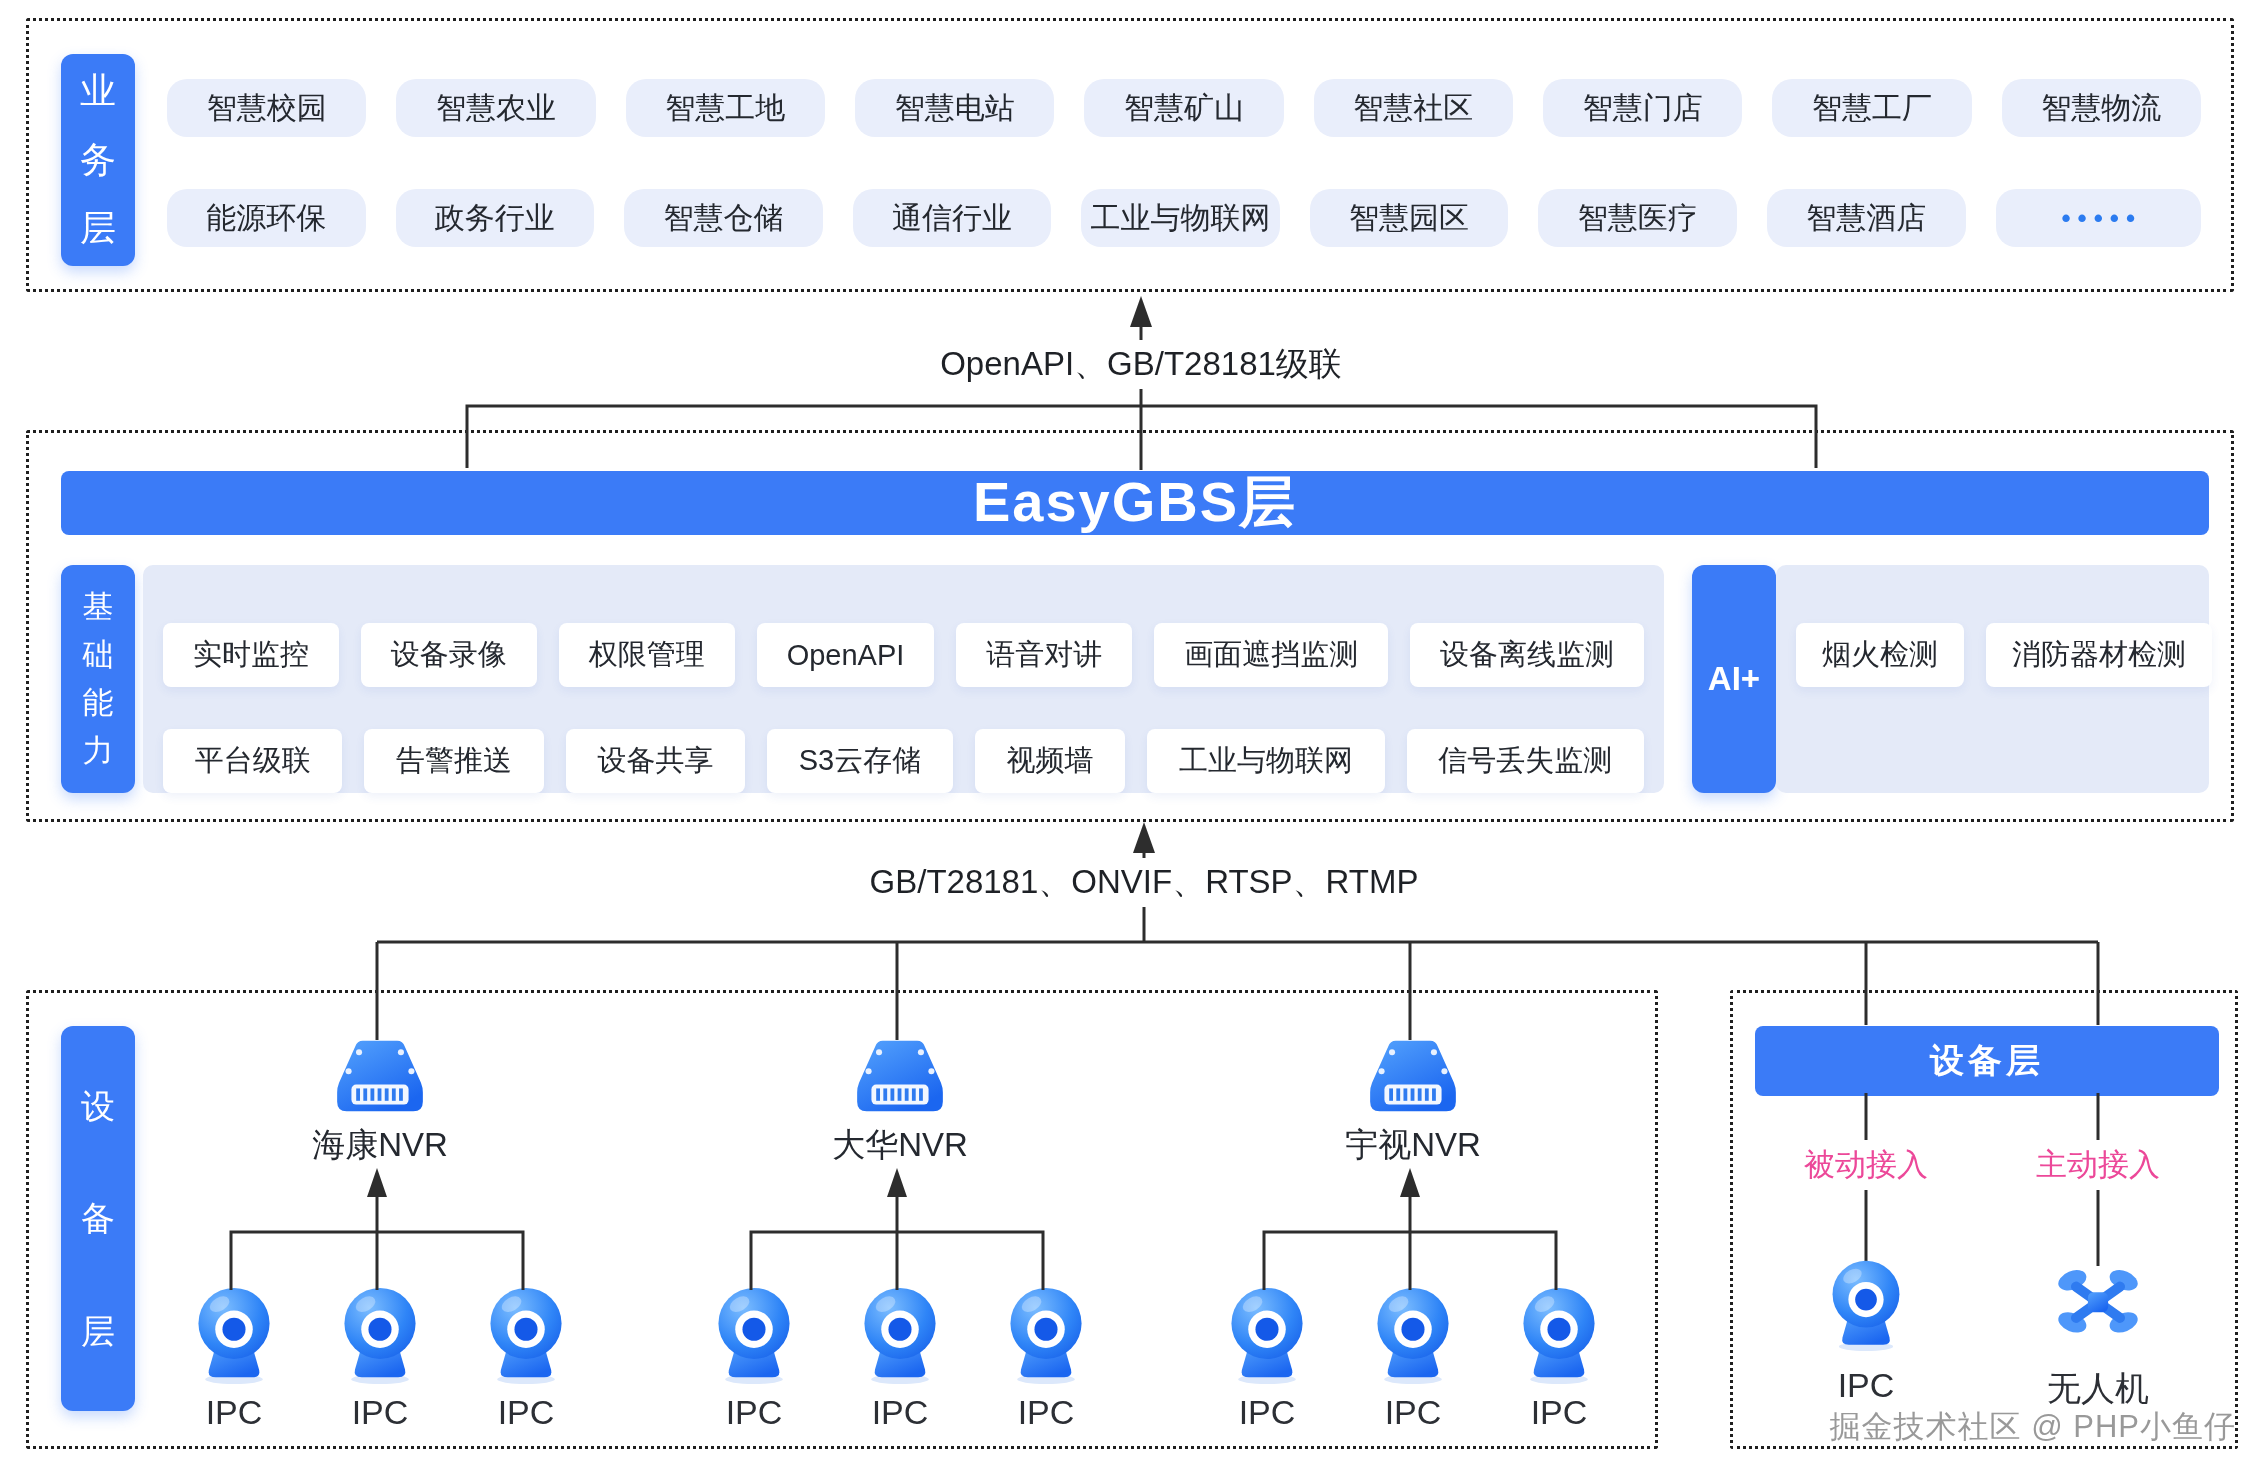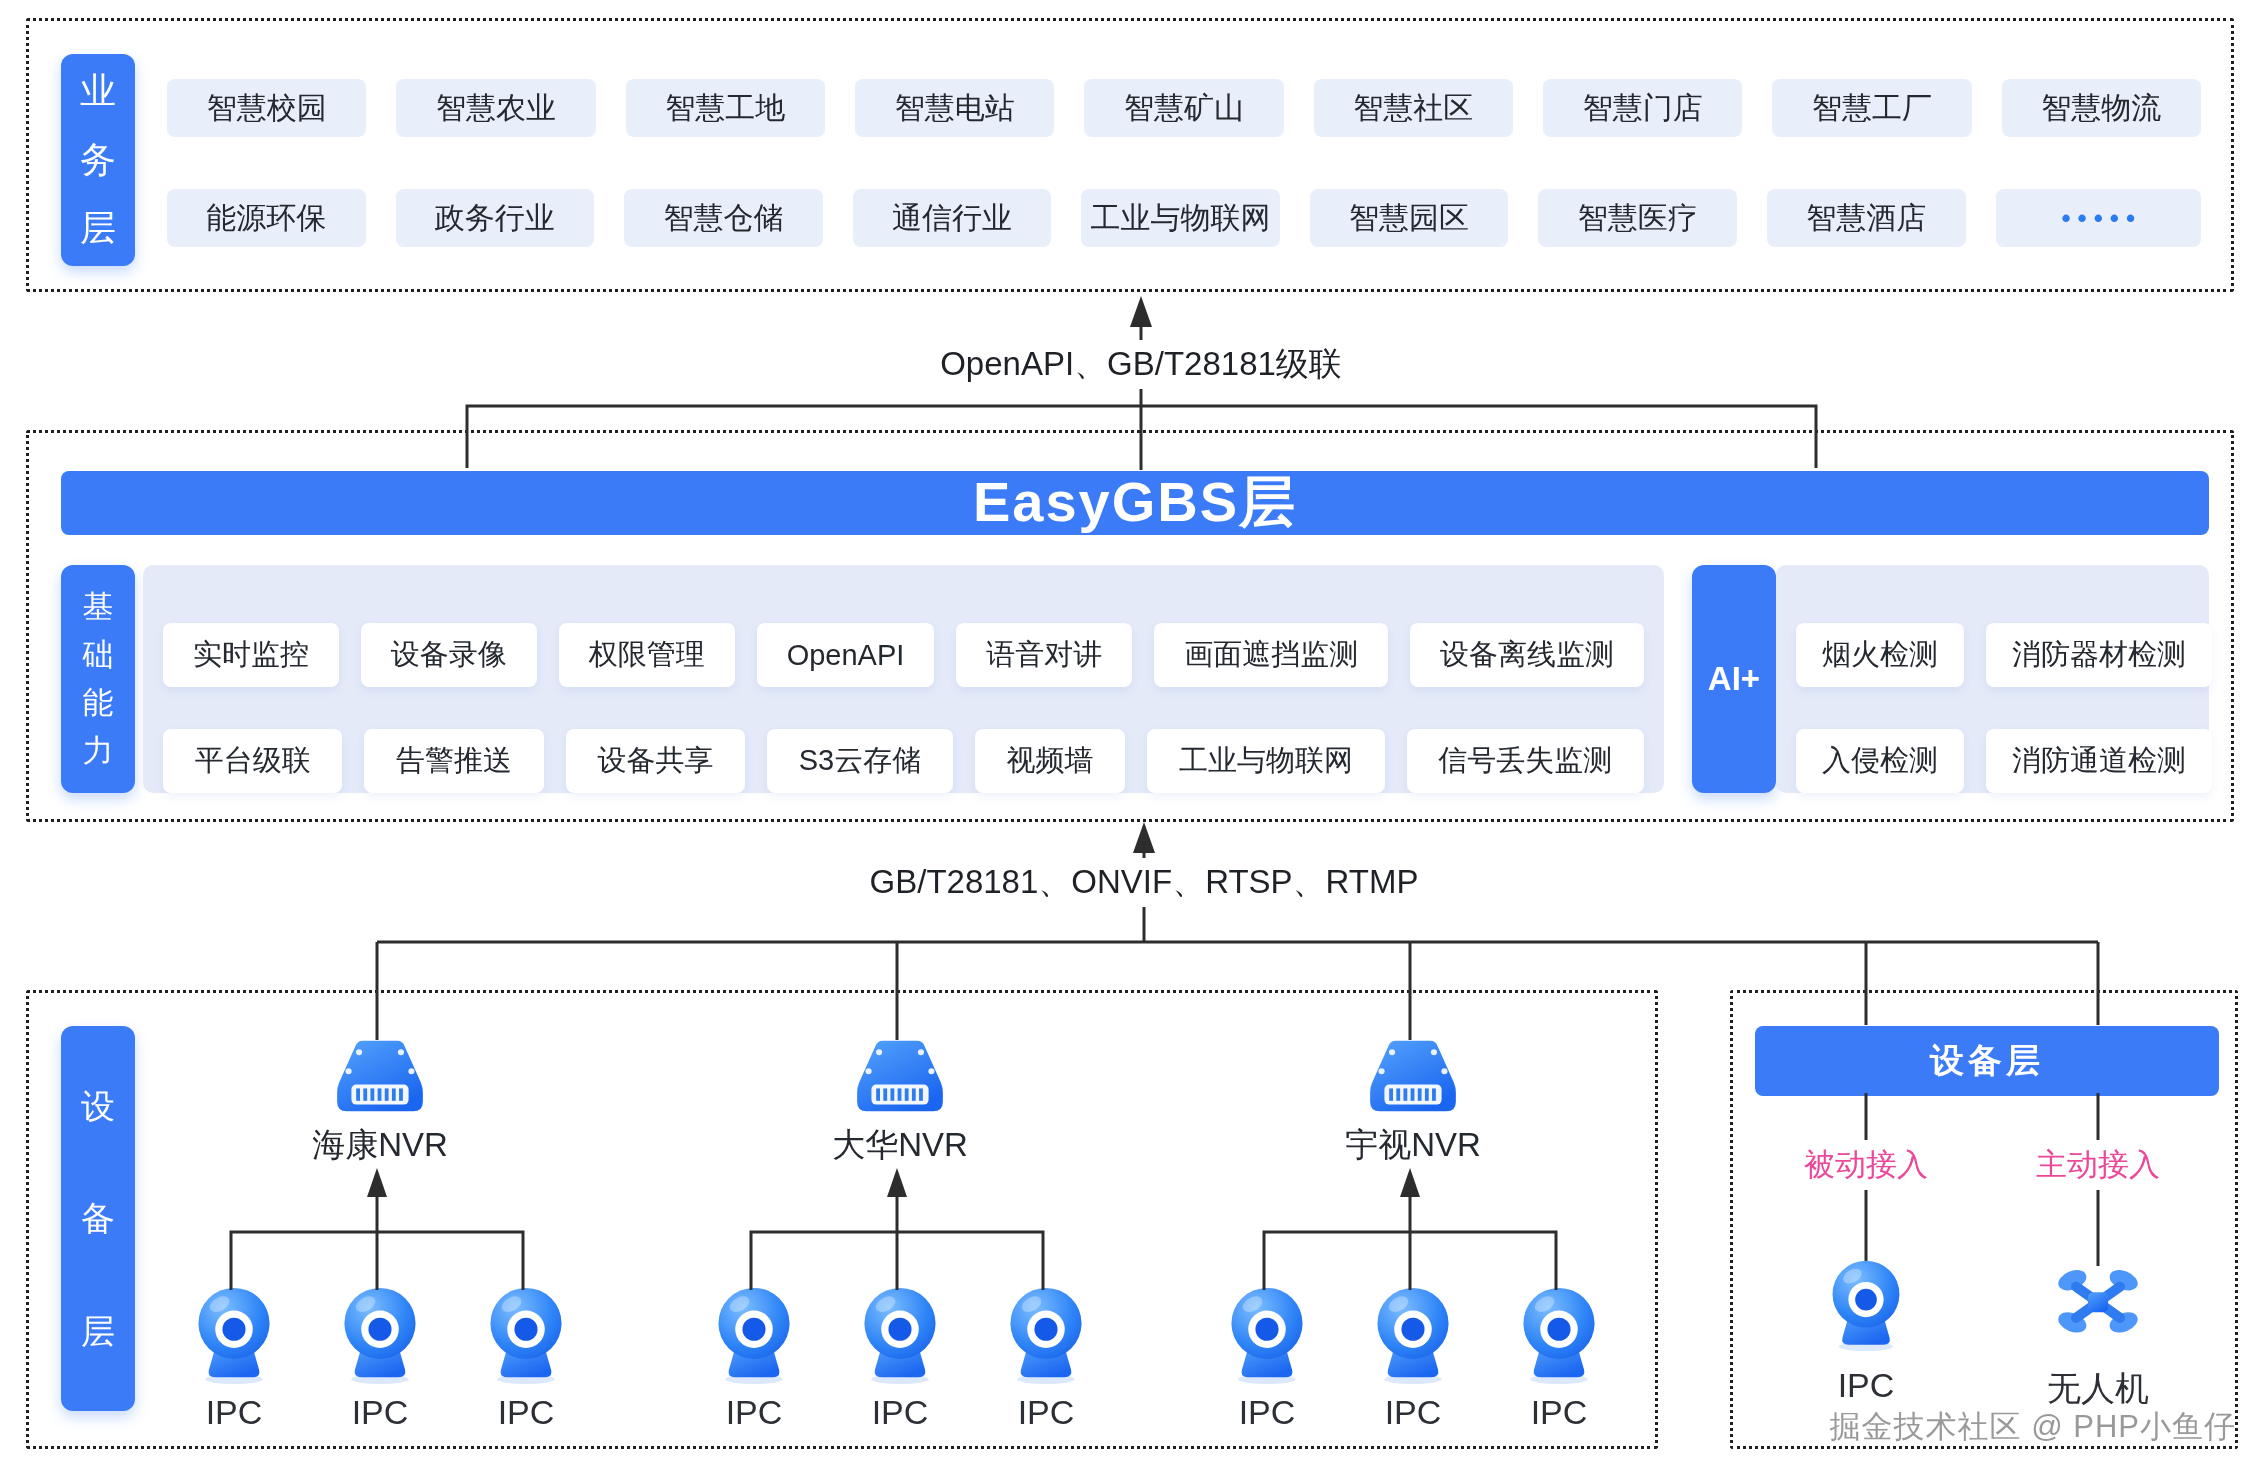--- a/index.html
+++ b/index.html
@@ -26,21 +26,21 @@
   }
   .biz-label{left:32px;top:33px;width:74px;height:212px;font-size:36px;line-height:1.9;padding:0 17px;font-weight:500;}
   .cap-label{left:32px;top:132px;width:74px;height:228px;font-size:31px;line-height:1.55;padding:0 14px;font-weight:500;}
   .ai-label{left:1663px;top:132px;width:84px;height:228px;font-size:33px;font-weight:700;padding:0;word-break:normal;}
   .dl-label{left:32px;top:33px;width:74px;height:385px;font-size:34px;line-height:3.3;padding:0 17px;font-weight:500;}
 
   .biz-grid{position:absolute;left:138px;right:30px;top:58px;}
   .biz-row{display:flex;gap:30px;height:58px;margin-bottom:52px;}
   .biz-item{
     flex:1;display:flex;align-items:center;justify-content:center;
-    background:var(--item_bg);border-radius:8px;font-size:30px;color:var(--text);
+    background:var(--item_bg);border-radius:20px;font-size:30px;color:var(--text);
   }
   .biz-item.dots{color:var(--dots);font-size:26px;letter-spacing:7px;font-weight:700;padding-left:7px;}
 
   .gbs-bar{
     position:absolute;left:32px;top:38px;width:2148px;height:64px;background:var(--primary);
     border-radius:8px;display:flex;align-items:center;justify-content:center;
     color:#fff;font-size:56px;font-weight:700;letter-spacing:2px;
   }
   .panel{position:absolute;top:132px;height:228px;background:var(--panel_bg);border-radius:10px;padding:26px 20px;}
   .cap-panel{left:114px;width:1521px;}
@@ -191,24 +191,20 @@
         <div class="pbox">工业与物联网</div>
         <div class="pbox">信号丢失监测</div>
       </div>
     </div>
     <div class="vlabel ai-label">AI+</div>
     <div class="panel ai-panel">
       <div class="prow first">
         <div class="pbox">烟火检测</div>
         <div class="pbox">消防器材检测</div>
       </div>
-      <div class="prow">
-        <div class="pbox">入侵检测</div>
-        <div class="pbox">消防通道检测</div>
-      </div>
     </div>
   </section>
 
   <section class="box bl-box">
     <div class="vlabel dl-label">设备层</div>
 
     <div class="nvr-group" style="left:181px">
       <svg class="nvr-icon">
           <use href="#sym-nvr"></use>
         </svg>

